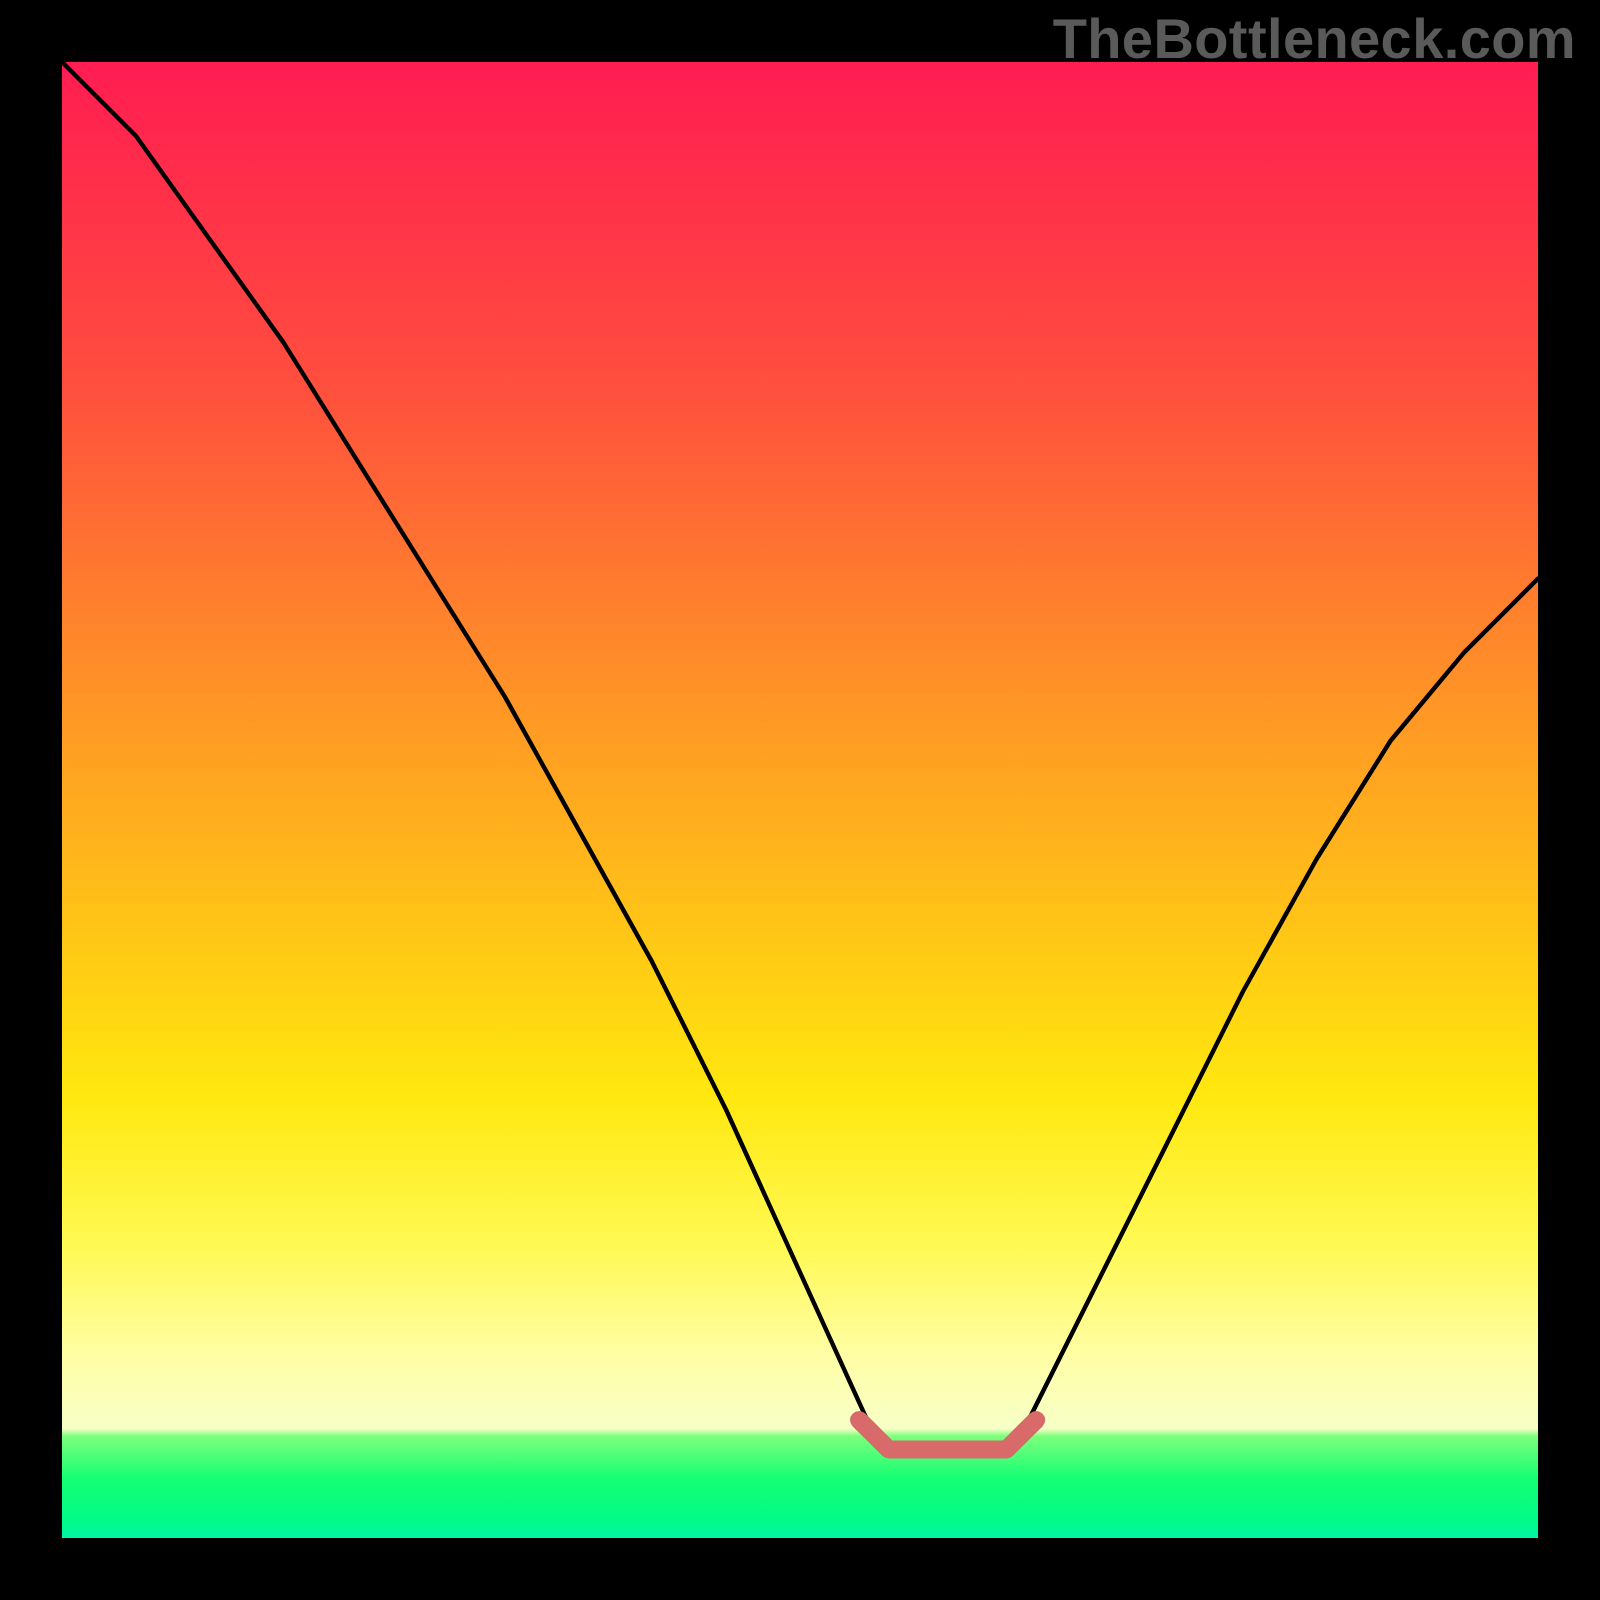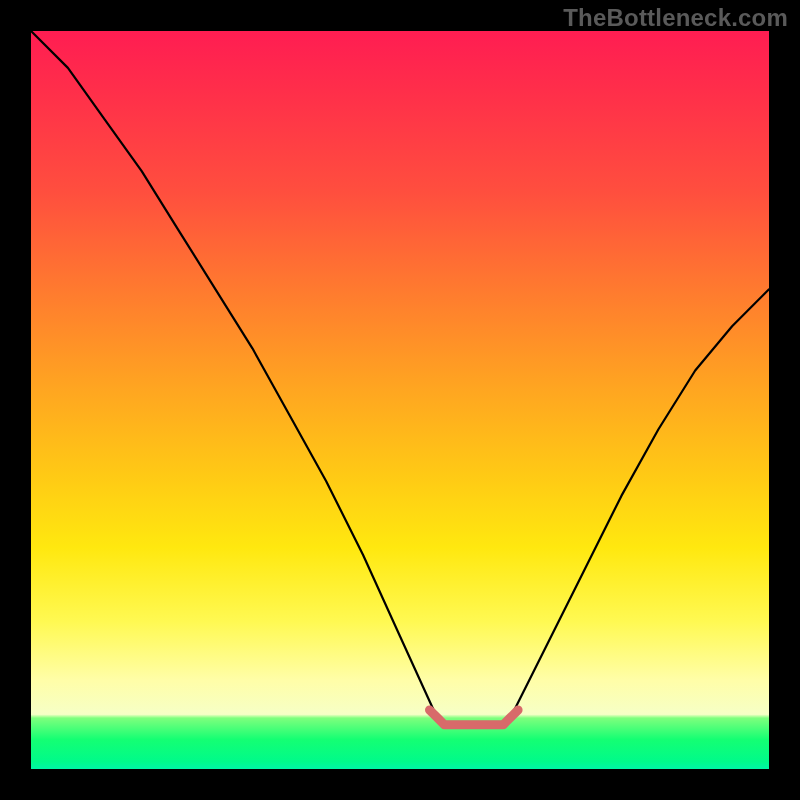--- a/index.html
+++ b/index.html
@@ -15,21 +15,21 @@
     position: relative;
     width: 800px;
     height: 800px;
     background: #000;
   }
   .watermark {
     position: absolute;
     top: 4px;
     right: 12px;
     color: #5a5a5a;
-    font-size: 24px;
+    font-size: 28px;
     font-weight: 700;
     letter-spacing: 0.2px;
     z-index: 10;
     pointer-events: none;
   }
   .plot-box {
     position: absolute;
     left: 31px;
     top: 31px;
     width: 738px;

